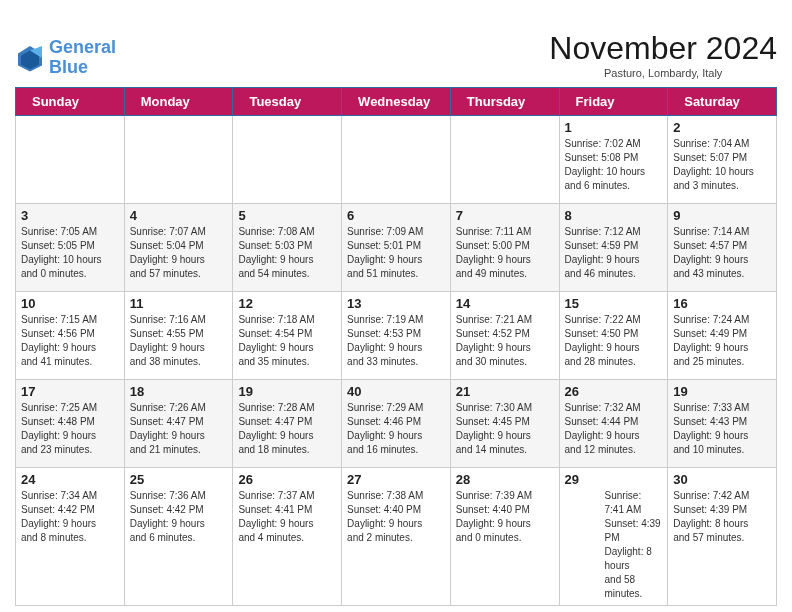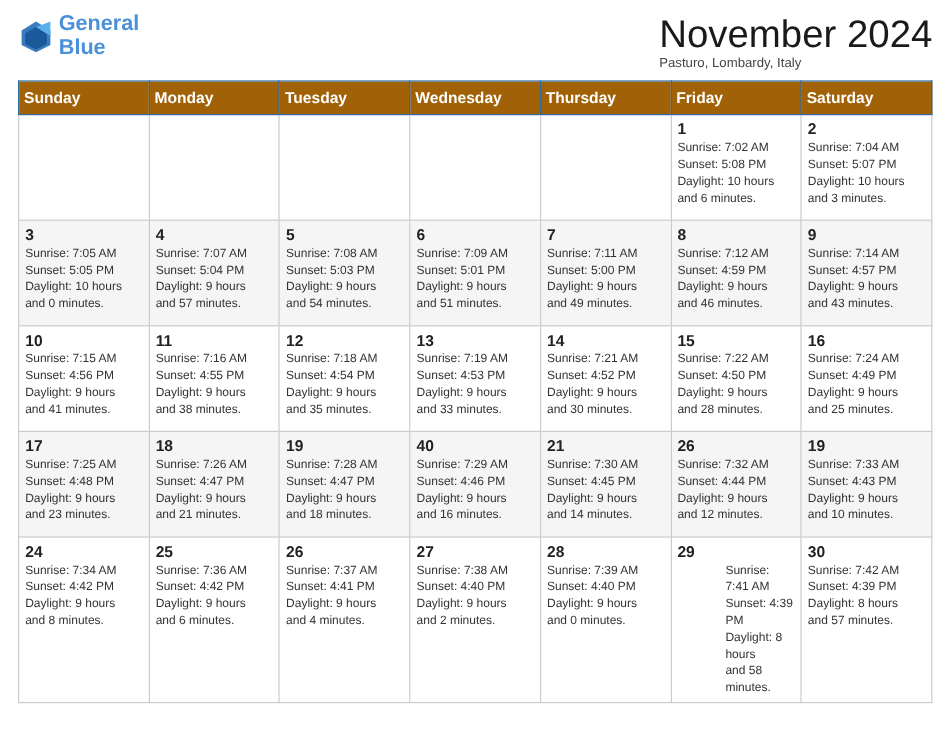--- a/index.html
+++ b/index.html
@@ -17,57 +17,59 @@
     .header {
       display: flex;
       align-items: flex-start;
       justify-content: space-between;
       margin-bottom: 8px;
     }
     .logo {
       display: flex;
       align-items: center;
       gap: 4px;
+      margin-top: 28px;
     }
     .logo-text {
       font-size: 18px;
       font-weight: bold;
       color: #1a1a1a;
       line-height: 1.1;
     }
     .logo-text span {
       color: #4a90d9;
     }
     .logo-icon {
       width: 30px;
       height: 30px;
     }
     .title-block {
-      text-align: left;
+      text-align: center;
+      margin-top: 20px;
     }
     .month-title {
       font-size: 32px;
       font-weight: normal;
       color: #1a1a1a;
     }
     .location {
       font-size: 11px;
       color: #444;
     }
     table {
       width: 100%;
       border-collapse: collapse;
       table-layout: fixed;
     }
     thead tr th {
-      background: #a16207;
+      background: #be185d;
       color: #fff;
       font-size: 13px;
       font-weight: bold;
-      padding: 6px 4px;
+      padding: 6px 16px;
       text-align: left;
       border: 1px solid #2d6aa0;
     }
     tbody tr td {
       border: 1px solid #ccc;
       vertical-align: top;
       padding: 4px 5px;
       font-size: 10.5px;
       color: #222;
       height: 88px;

